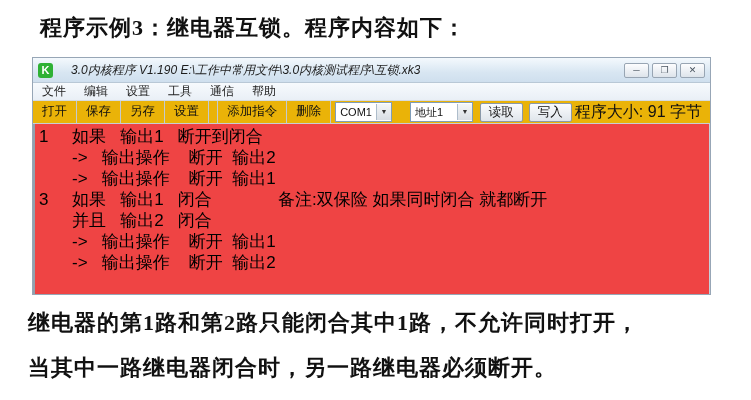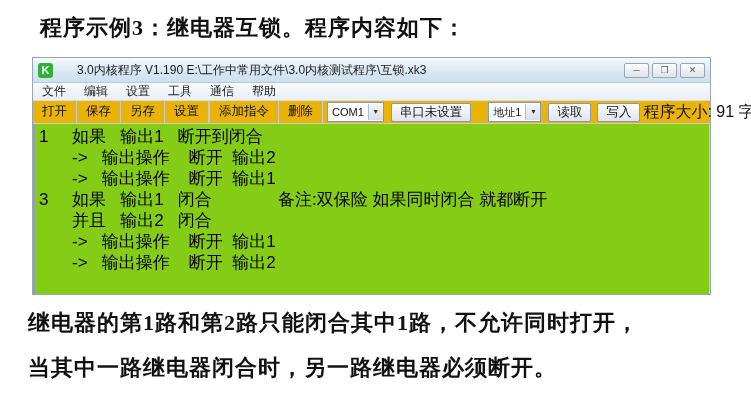--- a/index.html
+++ b/index.html
@@ -24,22 +24,22 @@
     height:25px; flex:0 0 25px;
     background:linear-gradient(#f4f9fd,#d8e6f2 60%, #cfdfee);
     border-bottom:1px solid #b9c8d6;
     display:flex; align-items:center; padding:0 5px;
   }
   .app-icon {
     width:15px; height:15px; border-radius:3px; background:#2eb135;
     color:#fff; font-size:11px; font-weight:bold; line-height:15px;
     text-align:center; flex:0 0 15px;
   }
-  .title-text { margin-left:24px; font-size:12px; color:#1c1c1c; white-space:nowrap;
-                overflow:hidden; }
+  .title-text { margin-left:18px; font-size:12px; color:#1c1c1c; white-space:nowrap;
+                overflow:hidden;font-style:italic; }
   .win-controls { margin-left:auto; display:flex; gap:3px; }
   .win-btn {
     width:25px; height:15px; border:1px solid #98a5b3; border-radius:2px;
     background:linear-gradient(#fdfdfe,#dde4eb);
     font-size:9px; color:#4a5560; text-align:center; line-height:13px;
     cursor:default;
   }
 
   .menubar {
     height:18px; flex:0 0 18px;
@@ -71,21 +71,21 @@
     text-align:center; line-height:16px;
   }
   .push-btn {
     height:19px; line-height:17px; padding:0 8px; margin:0 3px;
     border:1px solid #8a99a9; border-radius:2px;
     background:linear-gradient(#fbfcfd,#dfe5eb); font-size:12.5px;
   }
   .size-label { margin-left:auto; padding-right:8px; font-size:16px; color:#111; }
 
   .program-area {
-    flex:1 1 auto; background:#84cc16; overflow:hidden;
+    flex:1 1 auto; background:#ef4444; overflow:hidden;
     border-left:2px solid #93a1ae; border-right:1px solid #c6d0d9;
     padding:2px 0 0 4px;
     font-size:17px; color:#000;
   }
   .program-line { white-space:pre; line-height:21px; }
 
   .doc-footer {
     position:absolute; left:28px;
     font-family:"Liberation Serif", serif;
     font-size:22px; font-weight:bold; color:#111; letter-spacing:1px;
@@ -125,21 +125,20 @@
     <span class="tool-btn">另存</span>
     <span class="tool-btn">设置</span>
     <span class="tool-gap"></span>
     <span class="tool-btn">添加指令</span>
     <span class="tool-btn">删除</span>
 
     <span class="combo" style="width:70px;">
       <span class="combo-text">COM1</span>
       <span class="combo-arrow">▼</span>
     </span>
-    <span class="push-btn">串口未设置</span>
 
     <span class="combo" style="width:84px; margin-left:14px;">
       <span class="combo-text">地址1</span>
       <span class="combo-arrow">▼</span>
     </span>
     <span class="push-btn">读取</span>
     <span class="push-btn">写入</span>
 
     <span class="size-label">程序大小: 91 字节</span>
   </div>

